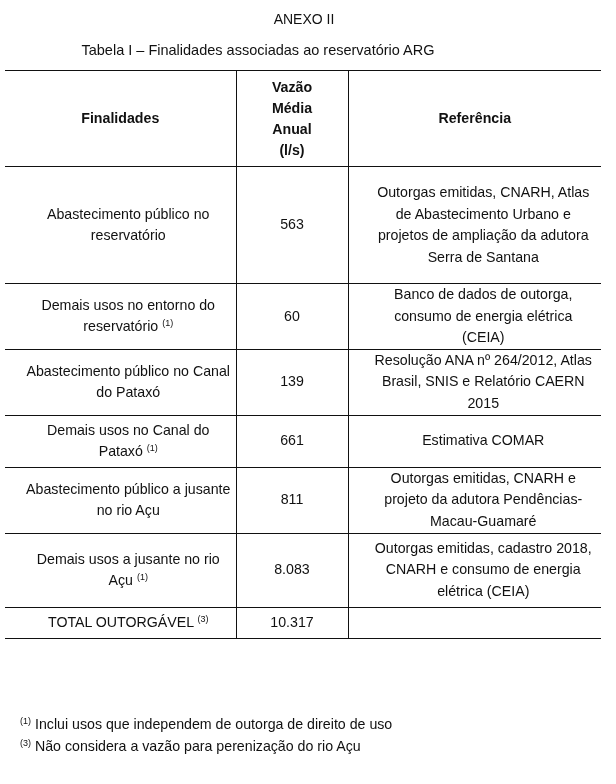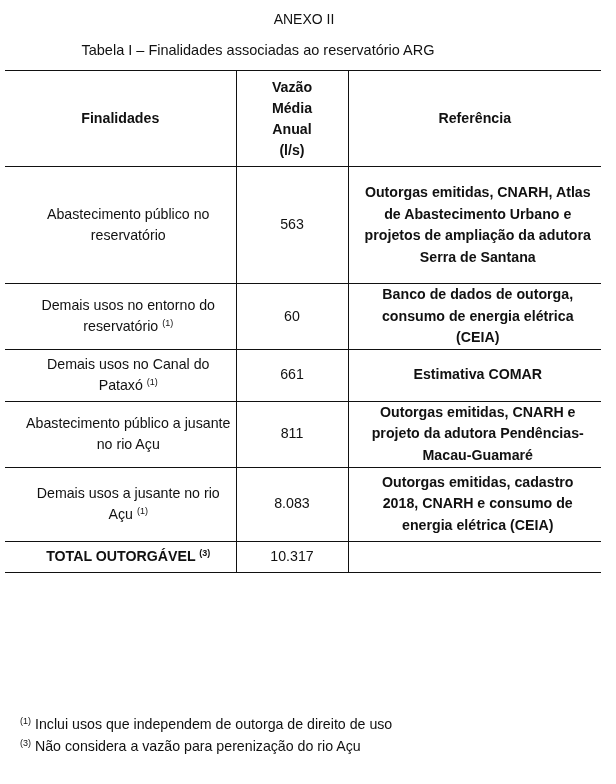--- a/index.html
+++ b/index.html
@@ -57,23 +57,23 @@
     table.main th + th, table.main td + td {
       border-left: 1.5px solid #111;
       margin-left: 8px;
     }
     table.main th {
       font-weight: bold;
       height: 95px;
       line-height: 21px;
     }
     table.main td.c-fin { padding-left: 20px; padding-right: 4px; }
-    table.main td.c-ref { padding-left: 14px; padding-right: 8px; font-weight: bold; }
+    table.main td.c-ref { padding-left: 25px; padding-right: 8px; }
     table.main tr.total td { font-weight: normal; }
-    table.main tr.total td.c-fin { font-weight: bold; }
+    table.main tr.total td.c-fin { font-weight: normal; }
     sup {
       font-size: 9px;
       line-height: 0;
       vertical-align: 5px;
     }
     .footnotes {
       position: absolute;
       left: 20px;
       top: 713px;
       font-size: 14.2px;
@@ -113,20 +113,25 @@
     <tr style="height: 117px;">
       <td class="c-fin"><span>Abastecimento público no reservatório</span><sup></sup></td>
       <td>563</td>
       <td class="c-ref">Outorgas emitidas, CNARH, Atlas de Abastecimento Urbano e projetos de ampliação da adutora Serra de Santana</td>
     </tr>
     <tr style="height: 65px;">
       <td class="c-fin"><span>Demais usos no entorno do reservatório</span> <sup>(1)</sup></td>
       <td>60</td>
       <td class="c-ref">Banco de dados de outorga, consumo de energia elétrica (CEIA)</td>
     </tr>
+    <tr style="height: 66px;">
+      <td class="c-fin"><span>Abastecimento público no Canal do Pataxó</span><sup></sup></td>
+      <td>139</td>
+      <td class="c-ref">Resolução ANA nº 264/2012, Atlas Brasil, SNIS e Relatório CAERN 2015</td>
+    </tr>
     <tr style="height: 52px;">
       <td class="c-fin"><span>Demais usos no Canal do Pataxó</span> <sup>(1)</sup></td>
       <td>661</td>
       <td class="c-ref">Estimativa COMAR</td>
     </tr>
     <tr style="height: 66px;">
       <td class="c-fin"><span>Abastecimento público a jusante no rio Açu</span><sup></sup></td>
       <td>811</td>
       <td class="c-ref">Outorgas emitidas, CNARH e projeto da adutora Pendências-Macau-Guamaré</td>
     </tr>

